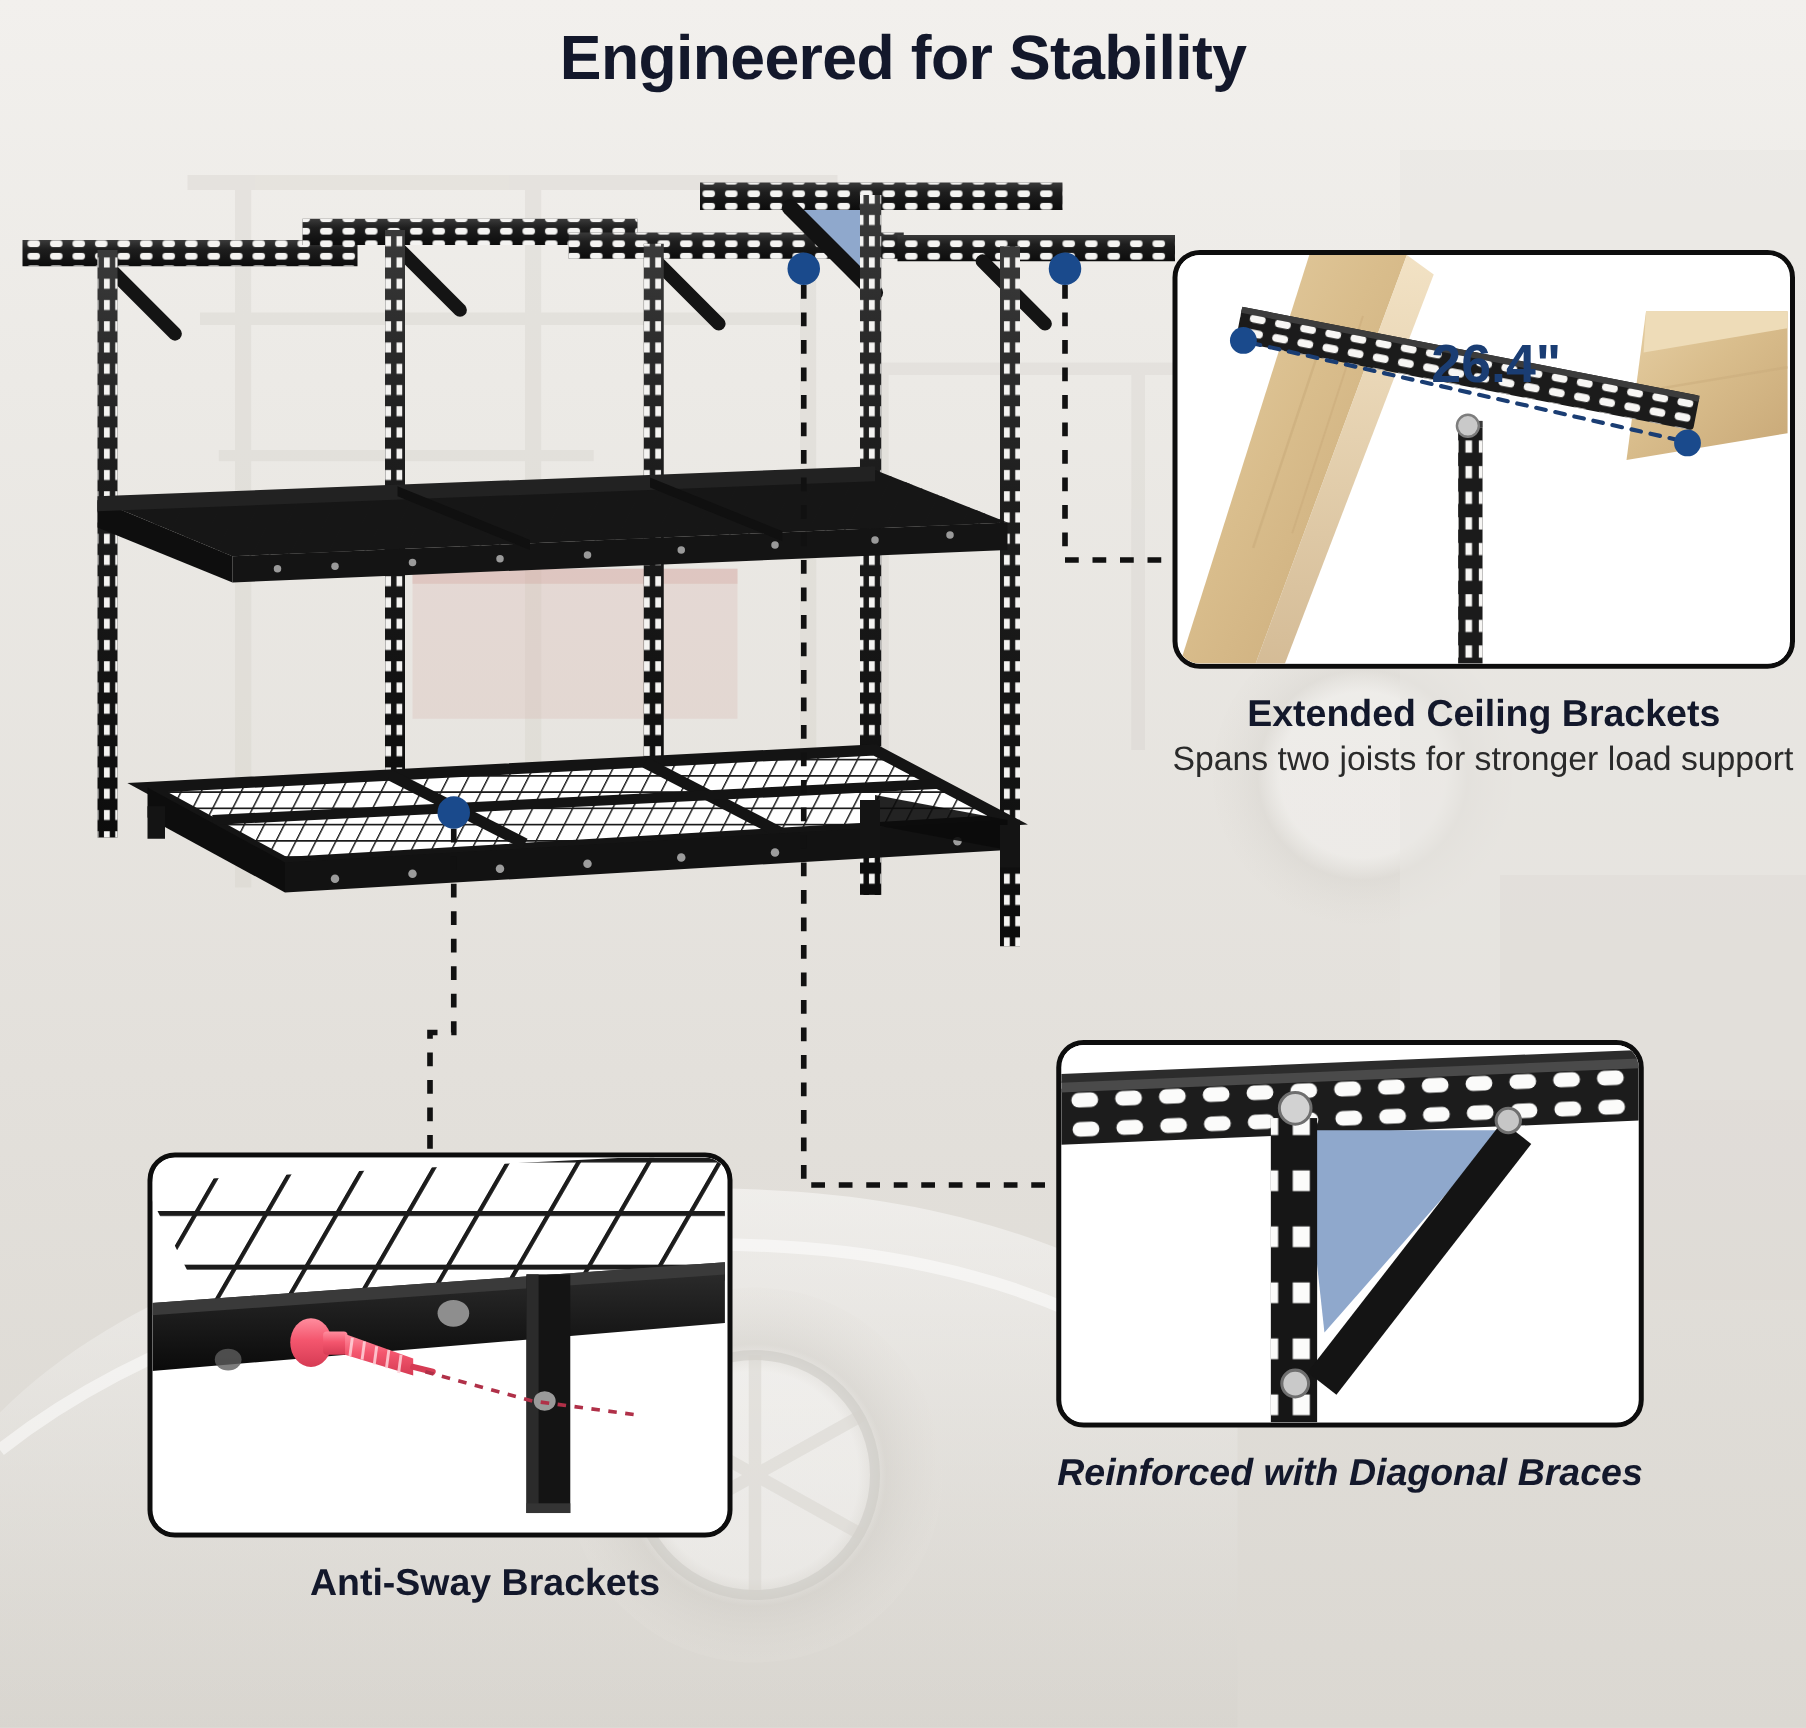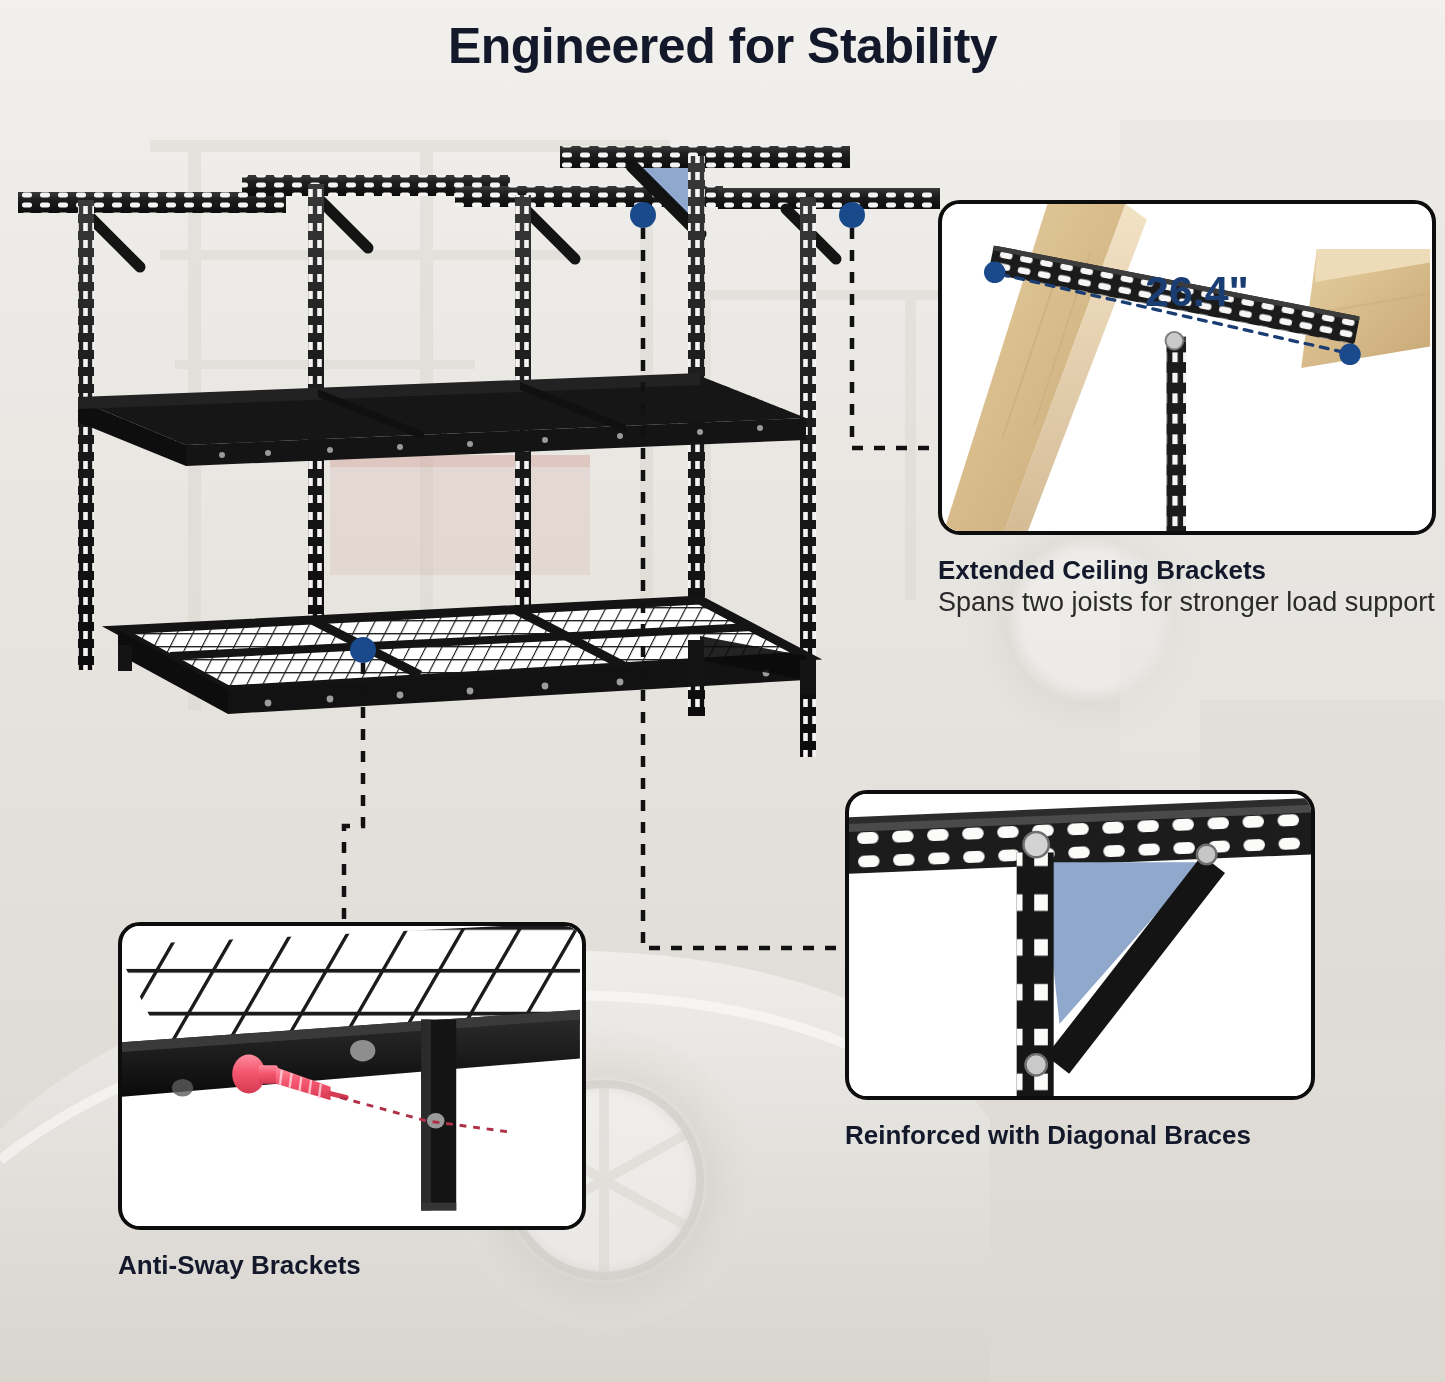--- a/index.html
+++ b/index.html
@@ -26,30 +26,30 @@
   #hero { position:absolute; left:0; top:100px; width:940px; height:790px; z-index:3; }
   
   #leaders { position:absolute; left:0; top:0; width:1445px; height:1382px; z-index:4; pointer-events:none; }
   
   .callout { position:absolute; z-index:6; }
   .callout .frame {
     border:4px solid #0d0d0d; border-radius:22px;
     background:#ffffff; overflow:hidden; position:relative;
   }
   .callout .c-title {
-    font-size:26px; font-weight:bold; color:#13182b;
-    line-height:1.16; margin-top:20px;
+    font-size:30px; font-weight:bold; color:#13182b;
+    line-height:1.16; margin-top:20px;text-align:center;
   }
   .callout .c-desc {
     font-size:27px; color:#2a2a2a; line-height:1.28; 
     font-weight:400;
   }
   #callout-ceiling { left:938px; top:200px; width:498px; }
   #callout-ceiling .frame { width:498px; height:335px; }
-  #callout-braces  { left:845px; top:790px; width:470px; }
+  #callout-braces  { left:845px; top:832px; width:470px;font-style:italic; }
   #callout-braces .frame { width:470px; height:310px; }
   #callout-sway    { left:118px; top:922px; width:540px; }
   #callout-sway .frame { width:468px; height:308px; }
 </style>
 </head>
 <body>
 
 <svg id="bg-scene" viewBox="0 0 1445 1382" preserveAspectRatio="none">
   <defs>
     <linearGradient id="bgGrad" x1="0" y1="0" x2="0" y2="1">

